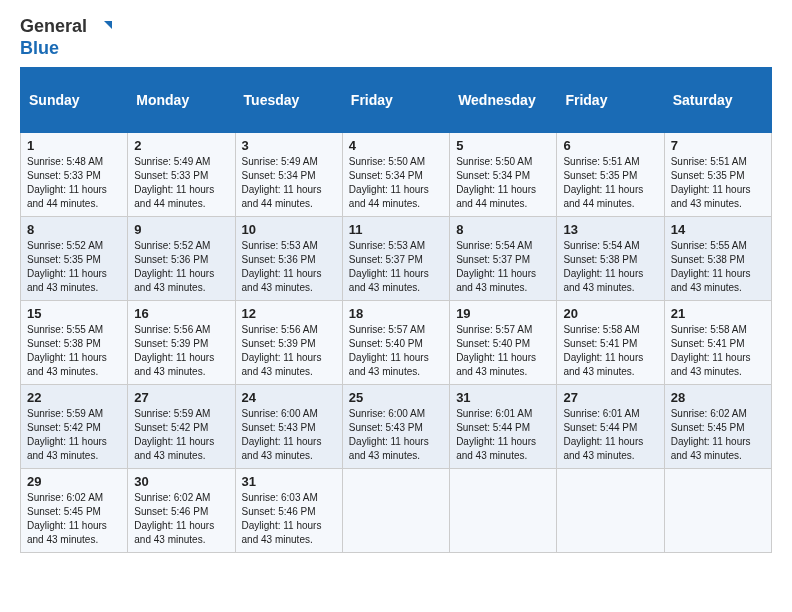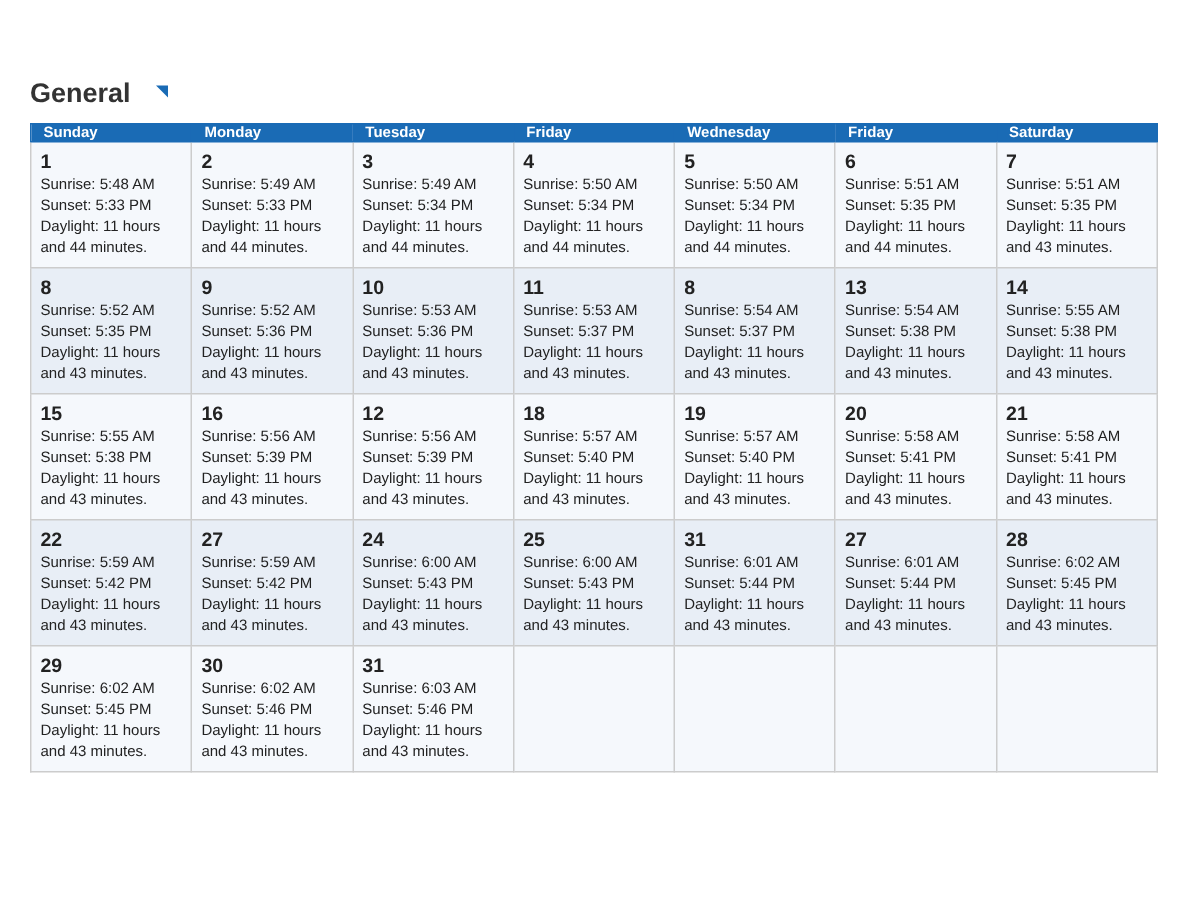--- a/index.html
+++ b/index.html
@@ -8,21 +8,20 @@
       background: #fff;
       width: 792px;
       min-height: 612px;
       padding: 16px 20px;
     }
     .header-section {
       display: flex;
       justify-content: space-between;
       align-items: center;
       margin-bottom: 4px;
-      margin-top: 36px;
     }
     .logo {
       display: flex;
       align-items: center;
       gap: 0;
     }
     .title-block {
       text-align: right;
     }
     .main-title {
@@ -36,22 +35,22 @@
     }
     .calendar {
       width: 100%;
       border-collapse: collapse;
       margin-top: 8px;
     }
     .calendar thead th {
       background: #1a6bb5;
       color: #fff;
       text-align: left;
-      padding: 0 8px;
-      font-size: 10px;
+      padding: 24px 8px;
+      font-size: 14px;
       font-weight: bold;
       border: 1px solid #1a6bb5;
     }
     .calendar tbody td {
       vertical-align: top;
       padding: 5px 6px;
       font-size: 10.5px;
       color: #222;
       border: 1px solid #ccc;
       width: calc(100% / 7);
@@ -82,20 +81,21 @@
 <body>
 
 <div class="header-section">
   <div class="logo">
   <div style="font-size:18px;font-weight:bold;line-height:1.2;">
     <div style="color:#333;">General<span style="display:inline-block;margin-left:2px;"></span>
       <svg width="18" height="18" viewBox="0 0 18 18" style="vertical-align:middle;">
         <polygon points="10,3 18,3 18,11" fill="#1a6bb5"></polygon>
       </svg>
     </div>
+    <div style="color:#1a6bb5;">Blue</div>
   </div>
 </div>
   <div class="title-block">
     <div class="main-title"></div>
     <div class="subtitle"></div>
   </div>
 </div>
 
 <table class="calendar">
   <thead>

